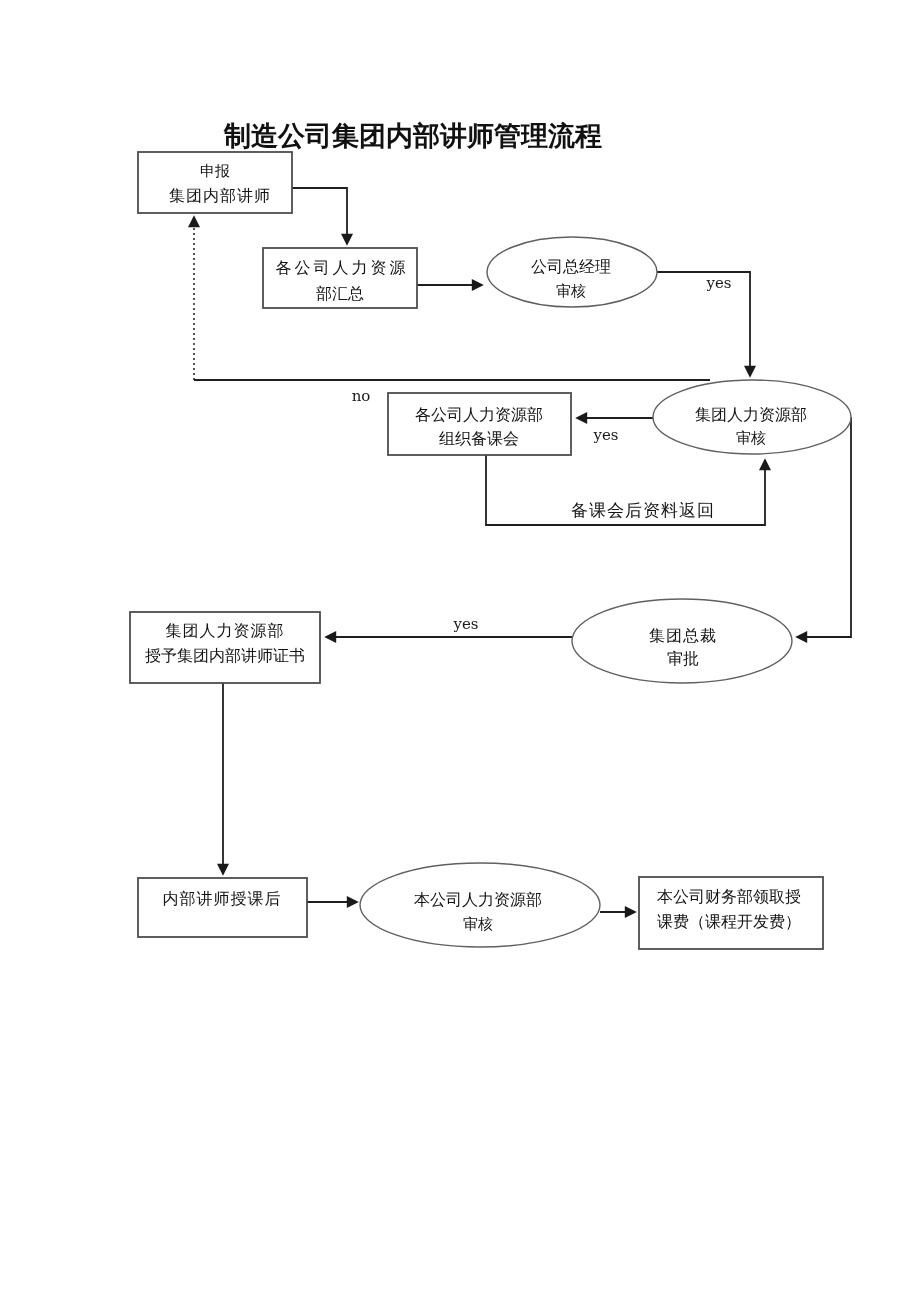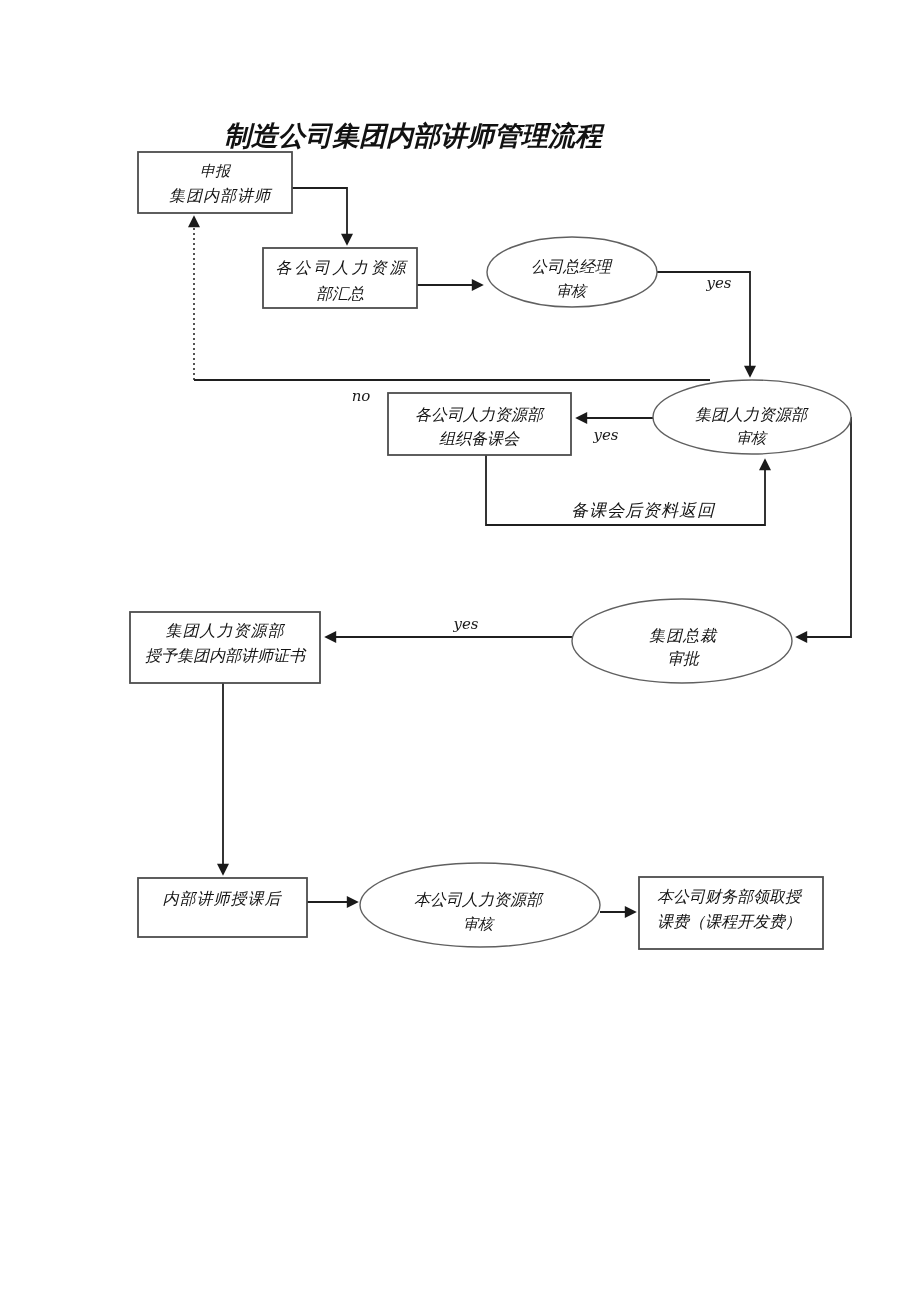--- a/index.html
+++ b/index.html
@@ -6,21 +6,20 @@
     margin: 0;
     padding: 0;
     background: #ffffff;
   }
   .page {
     position: relative;
     width: 920px;
     height: 1301px;
     background: #ffffff;
     overflow: hidden;
-    font-style: italic;
   }
   svg { display: block; }
   .title-text {
     font-family: "DejaVu Serif", "Liberation Serif", serif;
     font-size: 27px;
     font-weight: bold;
     fill: #111111;
   }
   .cn {
     font-family: "DejaVu Serif", "Liberation Serif", serif;

